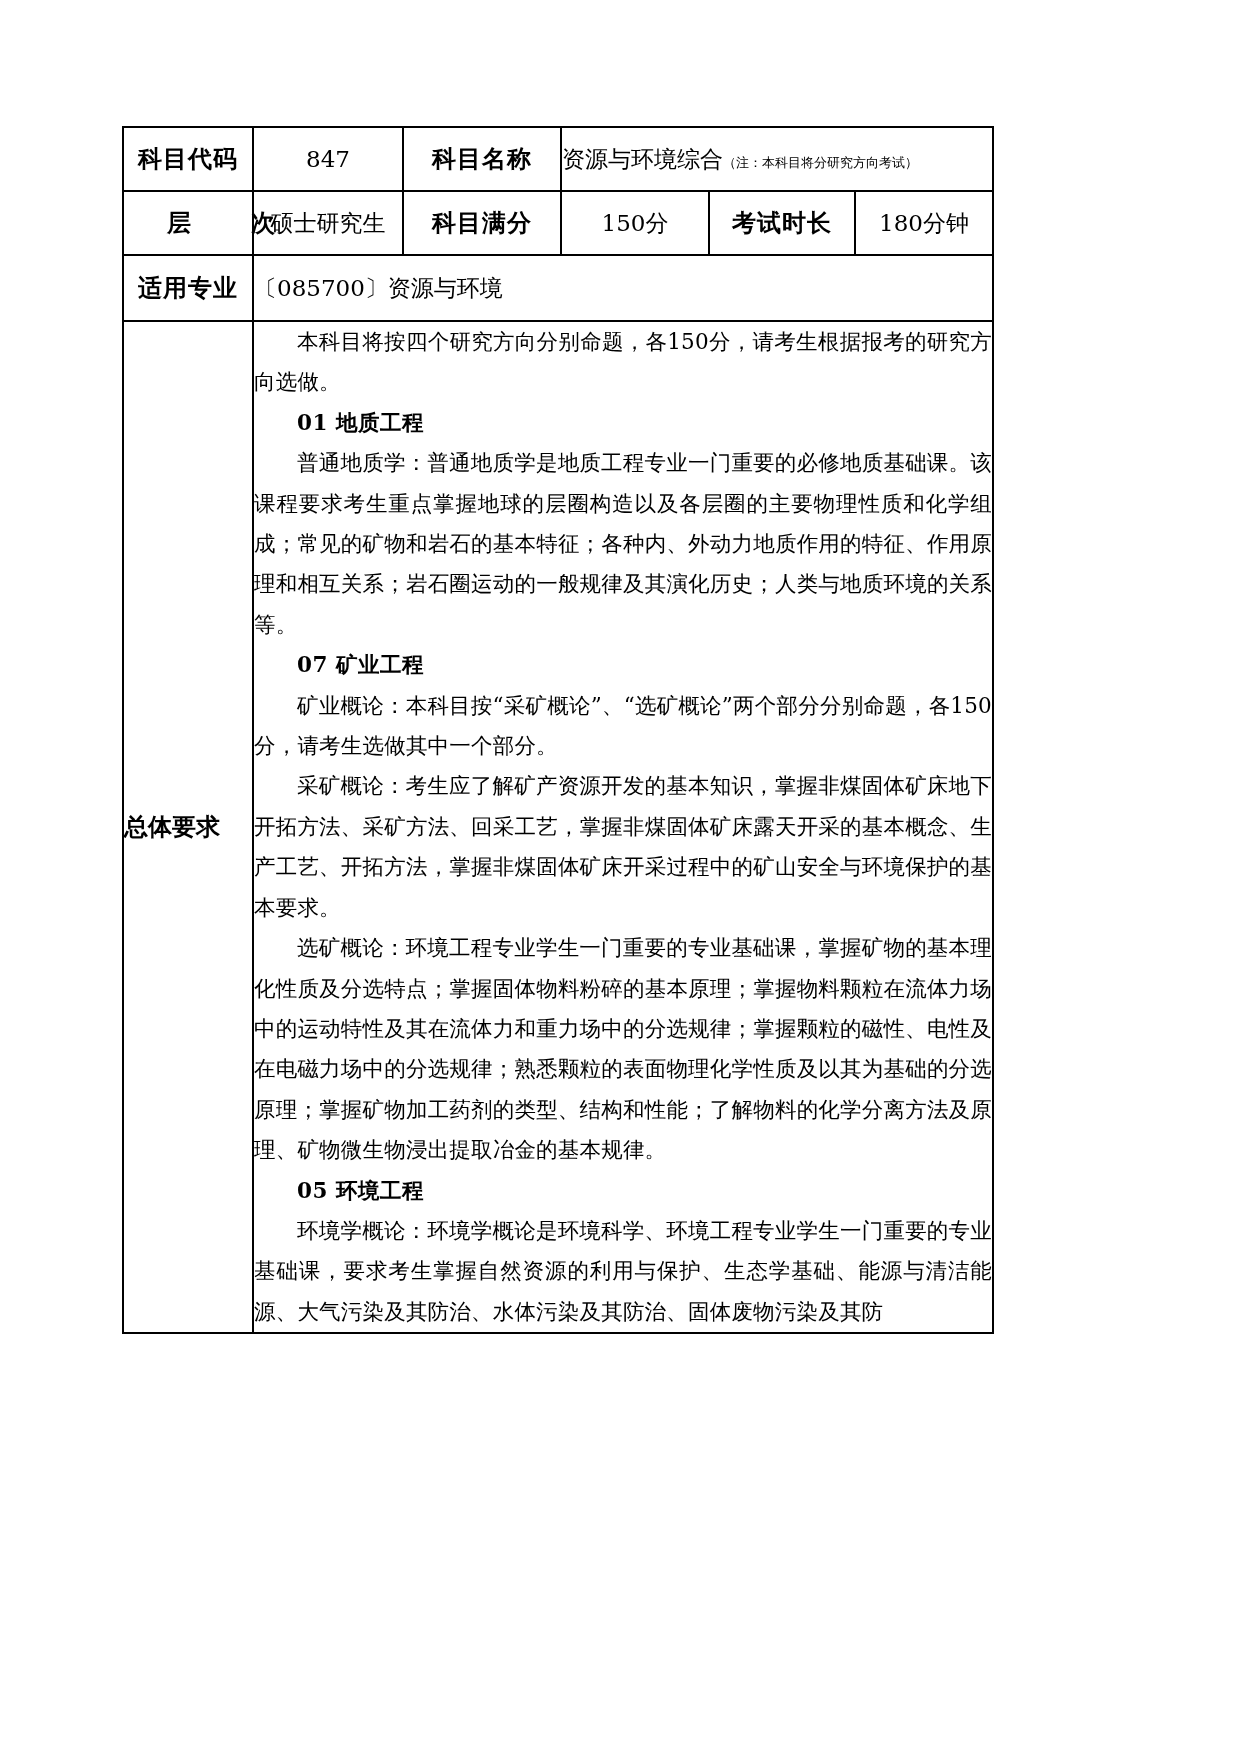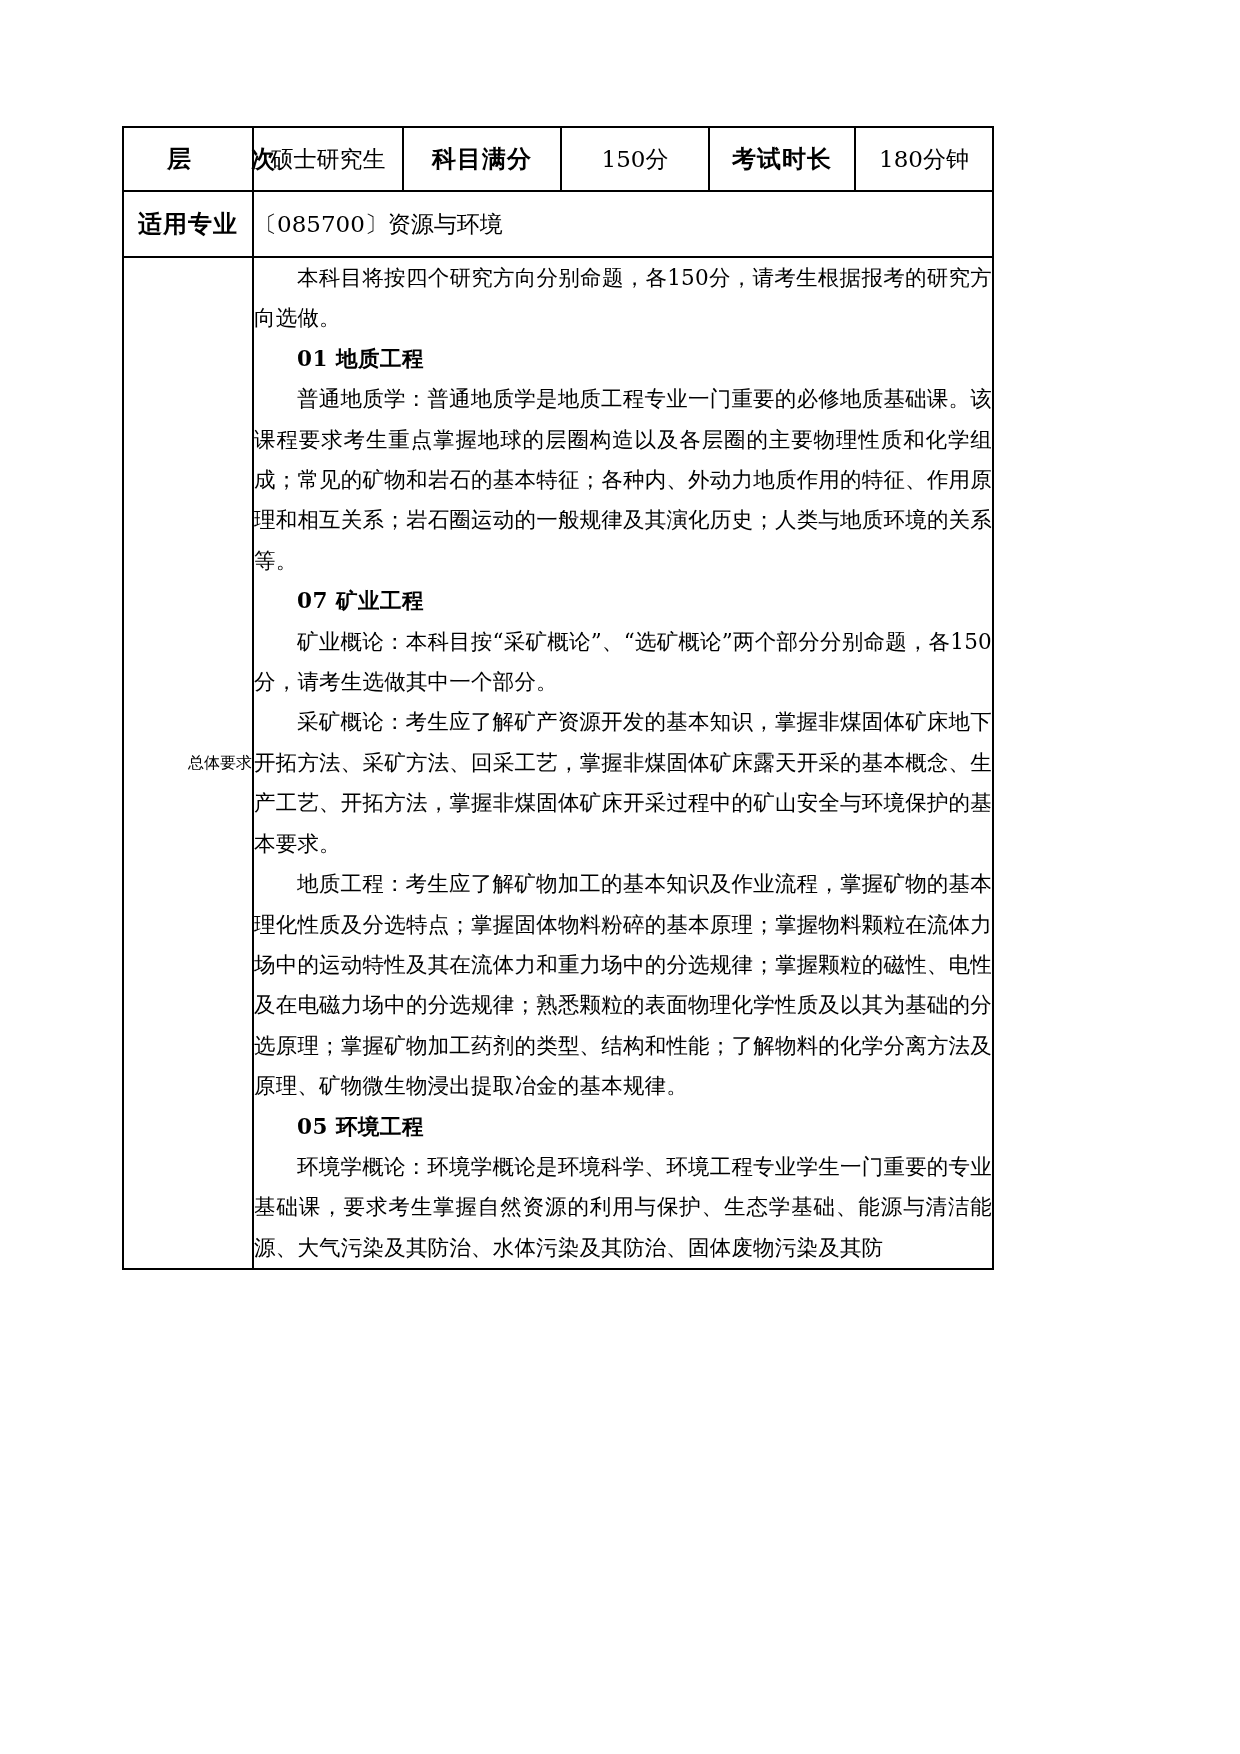--- a/index.html
+++ b/index.html
@@ -63,23 +63,23 @@
   }
   .major-cell {
     font-size: 23px;
     padding-left: 14px;
     height: 64px;
     white-space: nowrap;
   }
   
   .req-label {
     width: 130px;
-    text-align: right;
-    font-weight: normal;
-    font-size: 16px;
+    text-align: left;
+    font-weight: bold;
+    font-size: 24px;
     vertical-align: middle;
     white-space: nowrap;
   }
   .body-cell {
     padding: 14px 18px 16px 18px;
     vertical-align: top;
   }
   .body-cell p {
     margin: 0;
     font-size: 21.5px;
@@ -103,40 +103,48 @@
     <colgroup>
       <col style="width:130px">
       <col style="width:150px">
       <col style="width:158px">
       <col style="width:148px">
       <col style="width:146px">
       <col style="width:138px">
     </colgroup>
     <tbody>
       <tr>
+        <td class="hd-label">科目代码</td>
+        <td class="hd-value">847</td>
+        <td class="hd-label">科目名称</td>
+        <td class="subject-name-cell" colspan="3">
+          <span>资源与环境综合</span><span class="subject-note">（注：本科目将分研究方向考试）</span>
+        </td>
+      </tr>
+      <tr>
         <td class="hd-label spaced">层　次</td>
         <td class="hd-value">硕士研究生</td>
         <td class="hd-label">科目满分</td>
         <td class="hd-value">150分</td>
         <td class="hd-label">考试时长</td>
         <td class="hd-value">180分钟</td>
       </tr>
       <tr>
         <td class="hd-label">适用专业</td>
         <td class="major-cell" colspan="5">〔085700〕资源与环境</td>
       </tr>
       <tr>
         <td class="req-label">总体要求</td>
         <td class="body-cell" colspan="5">
           <p>本科目将按四个研究方向分别命题，各150分，请考生根据报考的研究方向选做。</p>
           <p class="heading">01 地质工程</p>
           <p>普通地质学：普通地质学是地质工程专业一门重要的必修地质基础课。该课程要求考生重点掌握地球的层圈构造以及各层圈的主要物理性质和化学组成；常见的矿物和岩石的基本特征；各种内、外动力地质作用的特征、作用原理和相互关系；岩石圈运动的一般规律及其演化历史；人类与地质环境的关系等。</p>
           <p class="heading">07 矿业工程</p>
           <p>矿业概论：本科目按“采矿概论”、“选矿概论”两个部分分别命题，各150分，请考生选做其中一个部分。</p>
           <p>采矿概论：考生应了解矿产资源开发的基本知识，掌握非煤固体矿床地下开拓方法、采矿方法、回采工艺，掌握非煤固体矿床露天开采的基本概念、生产工艺、开拓方法，掌握非煤固体矿床开采过程中的矿山安全与环境保护的基本要求。</p>
-          <p>地质工程：考生应了解矿物加工的基本知识及作业流程，掌握矿物的基本理化性质及分选特点；掌握固体物料粉碎的基本原理；掌握物料颗粒在流体力场中的运动特性及其在流体力和重力场中的分选规律；掌握颗粒的磁性、电性及在电磁力场中的分选规律；熟悉颗粒的表面物理化学性质及以其为基础的分选原理；掌握矿物加工药剂的类型、结构和性能；了解物料的化学分离方法及原理、矿物微生物浸出提取冶金的基本规律。</p>
+          <p>选矿概论：环境工程专业学生一门重要的专业基础课，掌握矿物的基本理化性质及分选特点；掌握固体物料粉碎的基本原理；掌握物料颗粒在流体力场中的运动特性及其在流体力和重力场中的分选规律；掌握颗粒的磁性、电性及在电磁力场中的分选规律；熟悉颗粒的表面物理化学性质及以其为基础的分选原理；掌握矿物加工药剂的类型、结构和性能；了解物料的化学分离方法及原理、矿物微生物浸出提取冶金的基本规律。</p>
           <p class="heading">05 环境工程</p>
           <p>环境学概论：环境学概论是环境科学、环境工程专业学生一门重要的专业基础课，要求考生掌握自然资源的利用与保护、生态学基础、能源与清洁能源、大气污染及其防治、水体污染及其防治、固体废物污染及其防</p>
         </td>
       </tr>
     </tbody>
   </table>
 </div>
 
 </body></html>

